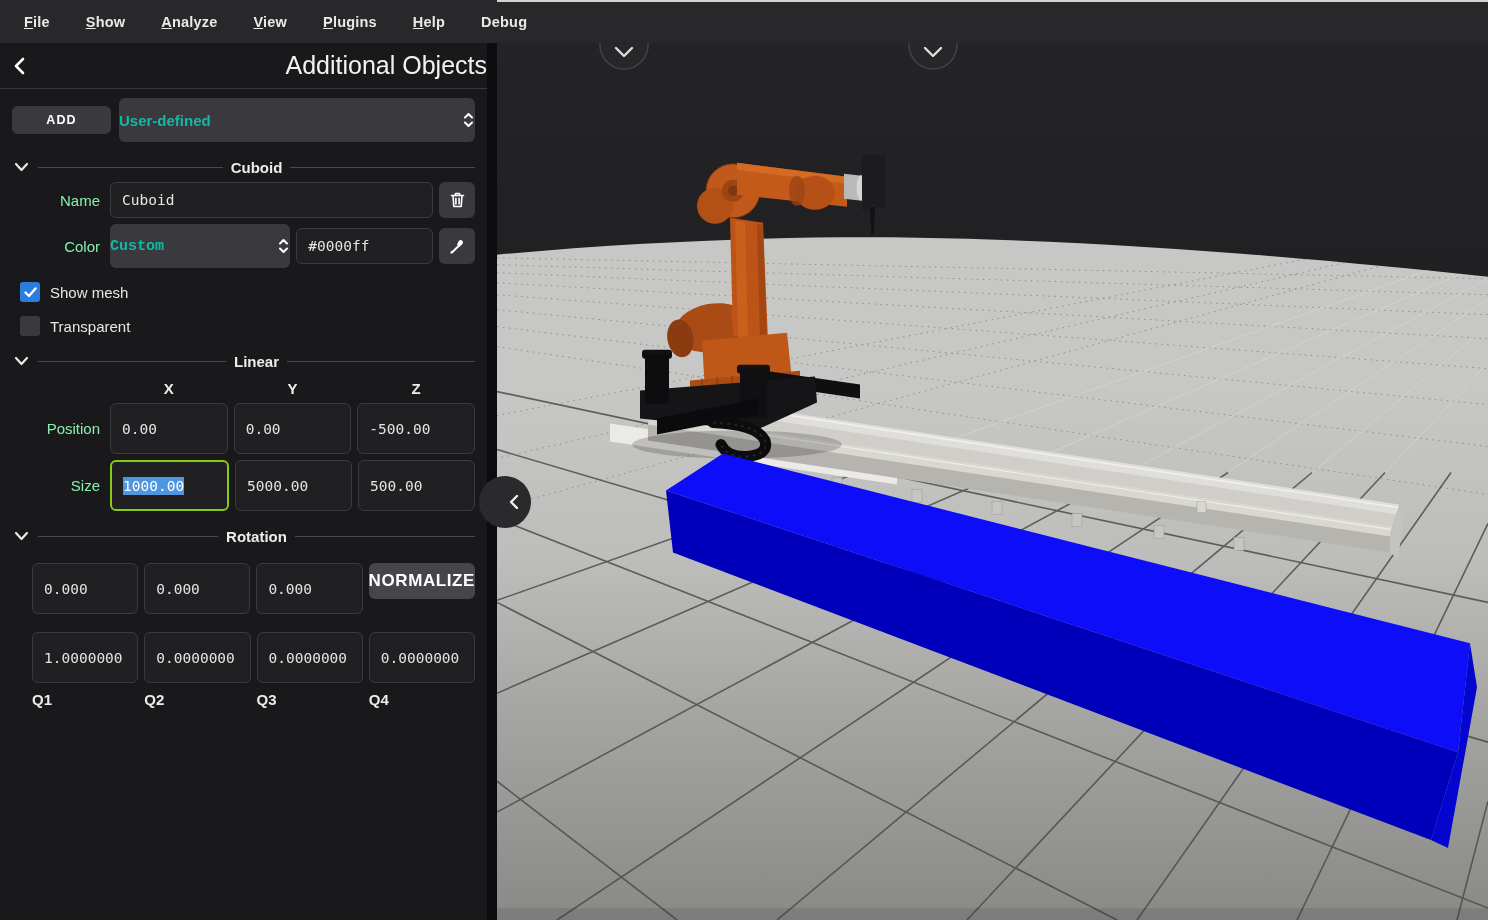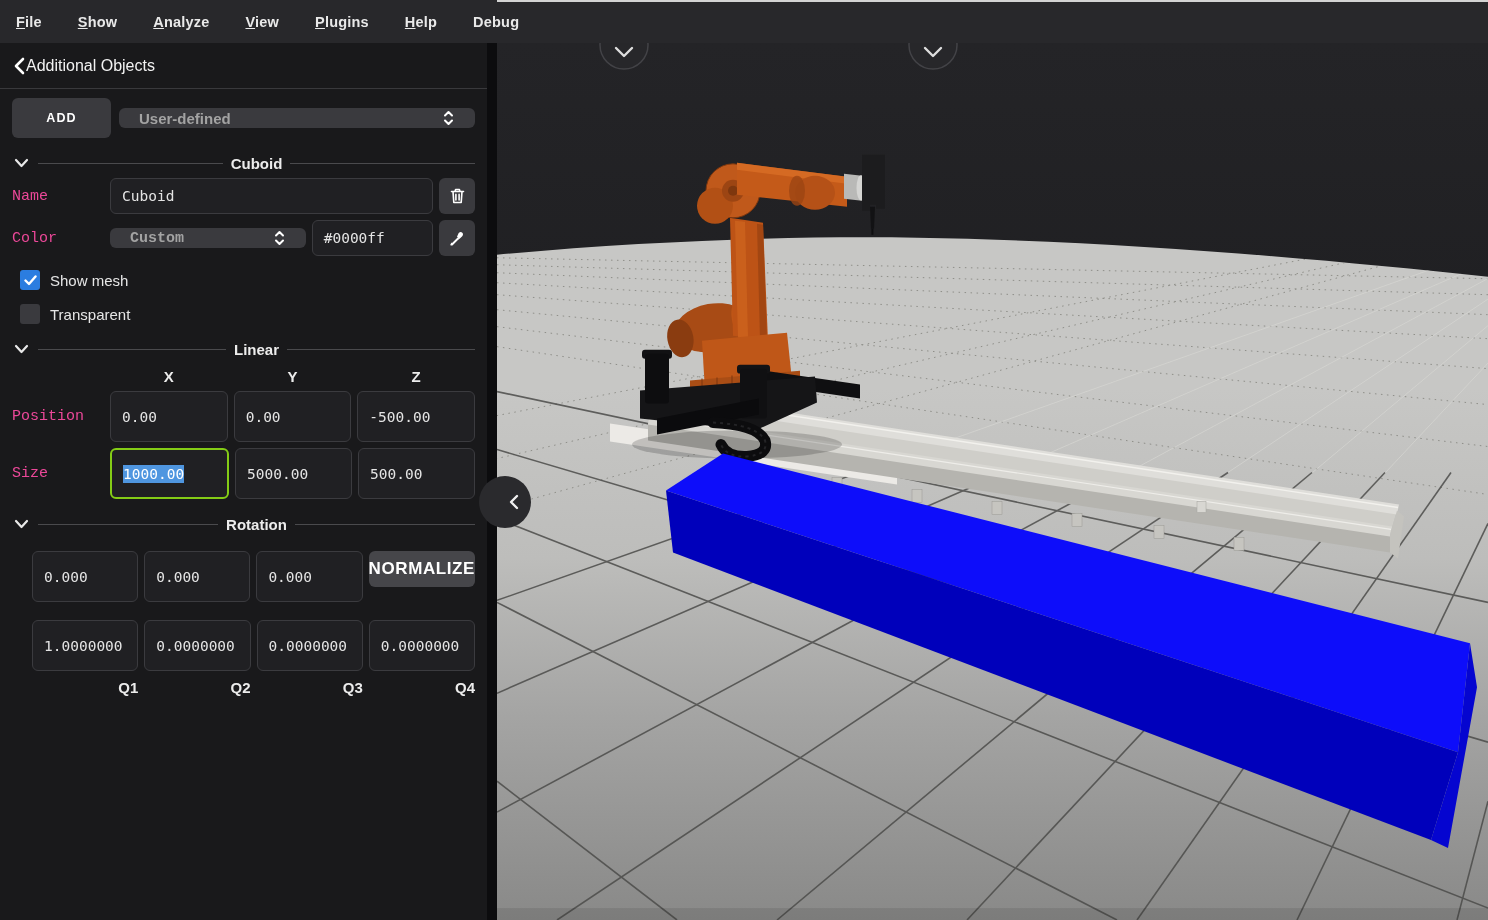--- a/index.html
+++ b/index.html
@@ -1,55 +1,55 @@
 <!DOCTYPE html>
 <html><head>
 <meta charset="utf-8">
 <style>
   * { margin:0; padding:0; box-sizing:border-box; }
   html,body { width:1488px; height:920px; overflow:hidden; background:#101012;
               font-family:"Liberation Sans", sans-serif; }
 
   
   .menubar { height:43px; background:#28282b; display:flex; align-items:center;
-             padding-left:2px; position:relative; z-index:3; }
+             padding-left:10px; position:relative; z-index:3; }
   .menu-item { display:inline-block; color:#e9e9e9; font-size:14.5px; font-weight:600;
                padding:6px 14px; margin-right:8px; letter-spacing:.2px; cursor:default; }
   .mnemonic::first-letter { text-decoration:underline; }
 
   .main { display:flex; height:877px; position:relative; }
 
   
   .sidebar { width:487px; background:#19191b; position:relative; padding:0 0 0 0; }
   .divider { width:10px; background:#0c0c0e; }
 
   .panel-header { height:46px; display:flex; align-items:center; position:relative;
                   border-bottom:1px solid #39393c; }
   .back-btn { width:40px; height:40px; display:flex; align-items:center; justify-content:center; cursor:pointer; }
-  .panel-title { position:absolute; left:0; right:0; text-align:left; color:#f2f2f2;
-                 font-size:16px; font-weight:400; pointer-events:none;padding-left:26px; }
+  .panel-title { position:absolute; left:0; right:0; text-align:right; color:#f2f2f2;
+                 font-size:25px; font-weight:400; pointer-events:none; }
 
   .row { display:flex; align-items:center; padding:0 12px; margin-top:9px; }
 
   .btn { background:#3a3a3e; border-radius:6px; color:#fff; display:flex;
          align-items:center; justify-content:center; cursor:pointer; }
-  .add-btn { width:99px; height:40px; font-size:12.5px; font-weight:700; letter-spacing:1.2px; }
-  .dropdown { background:#3a3a3e; border-radius:6px; height:20px; flex:1; display:flex;
-              align-items:center; padding:0 20px; color:#a3a3a3; font-size:15px;
+  .add-btn { width:99px; height:28px; font-size:12.5px; font-weight:700; letter-spacing:1.2px; }
+  .dropdown { background:#3a3a3e; border-radius:6px; height:44px; flex:1; display:flex;
+              align-items:center; padding:0 0; color:#14b8a6; font-size:15px;
               font-weight:700; cursor:pointer; margin-left:8px; }
   .dropdown .dd-label { flex:1; }
 
   .section-head { display:flex; align-items:center; padding:0 12px; margin-top:16px;
                   margin-bottom:4px; gap:8px; }
   .section-head .line { flex:1; height:1px; background:#4a4a4d; }
   .section-head .sec-label { color:#ececec; font-size:15px; font-weight:700; }
   .chev-btn { width:18px; height:18px; display:flex; align-items:center; justify-content:center; cursor:pointer; }
 
   .form-row { display:flex; align-items:center; padding:0 12px; margin-top:6px; gap:6px; }
-  .form-label { width:92px; color:#ec4899; font-size:15px; padding-right:4px;font-family:Liberation Mono, monospace; }
+  .form-label { width:92px; text-align:right; color:#86efac; font-size:15px; padding-right:4px; }
   .field { background:#202023; border:1px solid #3b3b3f; border-radius:6px; height:36px;
            display:flex; align-items:center; padding:0 11px; color:#e4e4e4;
            font-family:"DejaVu Sans Mono", monospace; font-size:14.5px; flex:1; cursor:text; }
   .field.sm { height:51px; }
   .field.focused { border:2px solid #84cc16; }
   .field .sel { background:#4f96e0; color:#ffffff; padding:1px 0; }
   .sq-btn { width:36px; height:36px; flex:none; }
   .dd-in-row { flex:1.6; margin-left:0;font-family:Liberation Mono, monospace; }
   .hex-field { flex:1; }
 
@@ -65,21 +65,21 @@
   .col-heads .spacer { width:92px; }
   .col-heads .col-h { flex:1; text-align:center; color:#ececec; font-size:15px; font-weight:700; }
 
   .rot-grid { display:flex; padding:0 12px 0 32px; gap:6px; margin-top:18px; }
   .rot-grid > * { flex:1; }
   .rot-heads { display:flex; padding:0 12px 0 32px; gap:6px; margin-top:12px; }
   .rot-heads span { flex:1; text-align:center; color:#ececec; font-size:15px; font-weight:700; }
   .normalize-btn { height:36px; font-size:17px; font-weight:700; letter-spacing:.6px;
                    background:#46464a; }
   .q-labels { display:flex; padding:0 12px 0 32px; gap:6px; margin-top:8px; }
-  .q-labels span { flex:1; text-align:right; color:#ececec; font-size:15px; font-weight:700; }
+  .q-labels span { flex:1; text-align:left; color:#ececec; font-size:15px; font-weight:700; }
 
   
   .viewport { flex:1; position:relative; background:#1a1a1c; }
   .viewport svg.scene { display:block; width:100%; height:100%; }
   .top-white-line { position:absolute; left:497px; right:0; top:0; height:2px;
                     background:#d3d3d3; z-index:6; }
   .collapse-handle { position:absolute; left:479px; top:476px; width:52px; height:52px;
                      border-radius:50%; background:#2a2a2d; z-index:5; display:flex;
                      align-items:center; justify-content:flex-end; padding-right:12px;
                      cursor:pointer; }

